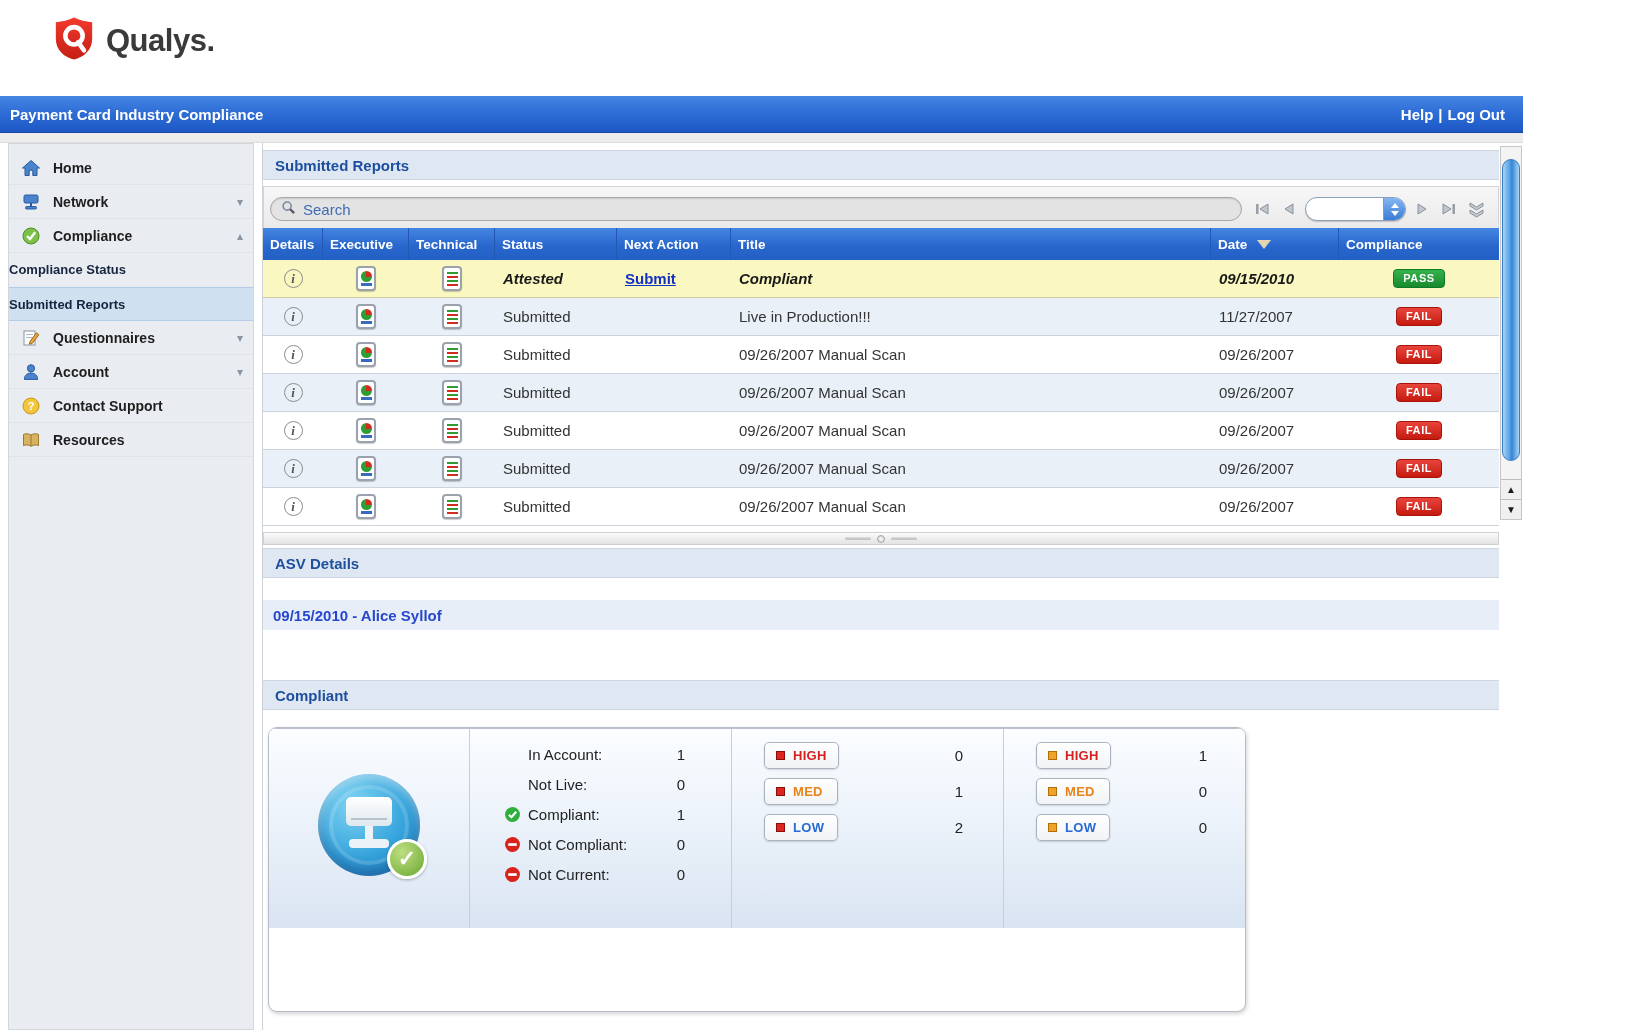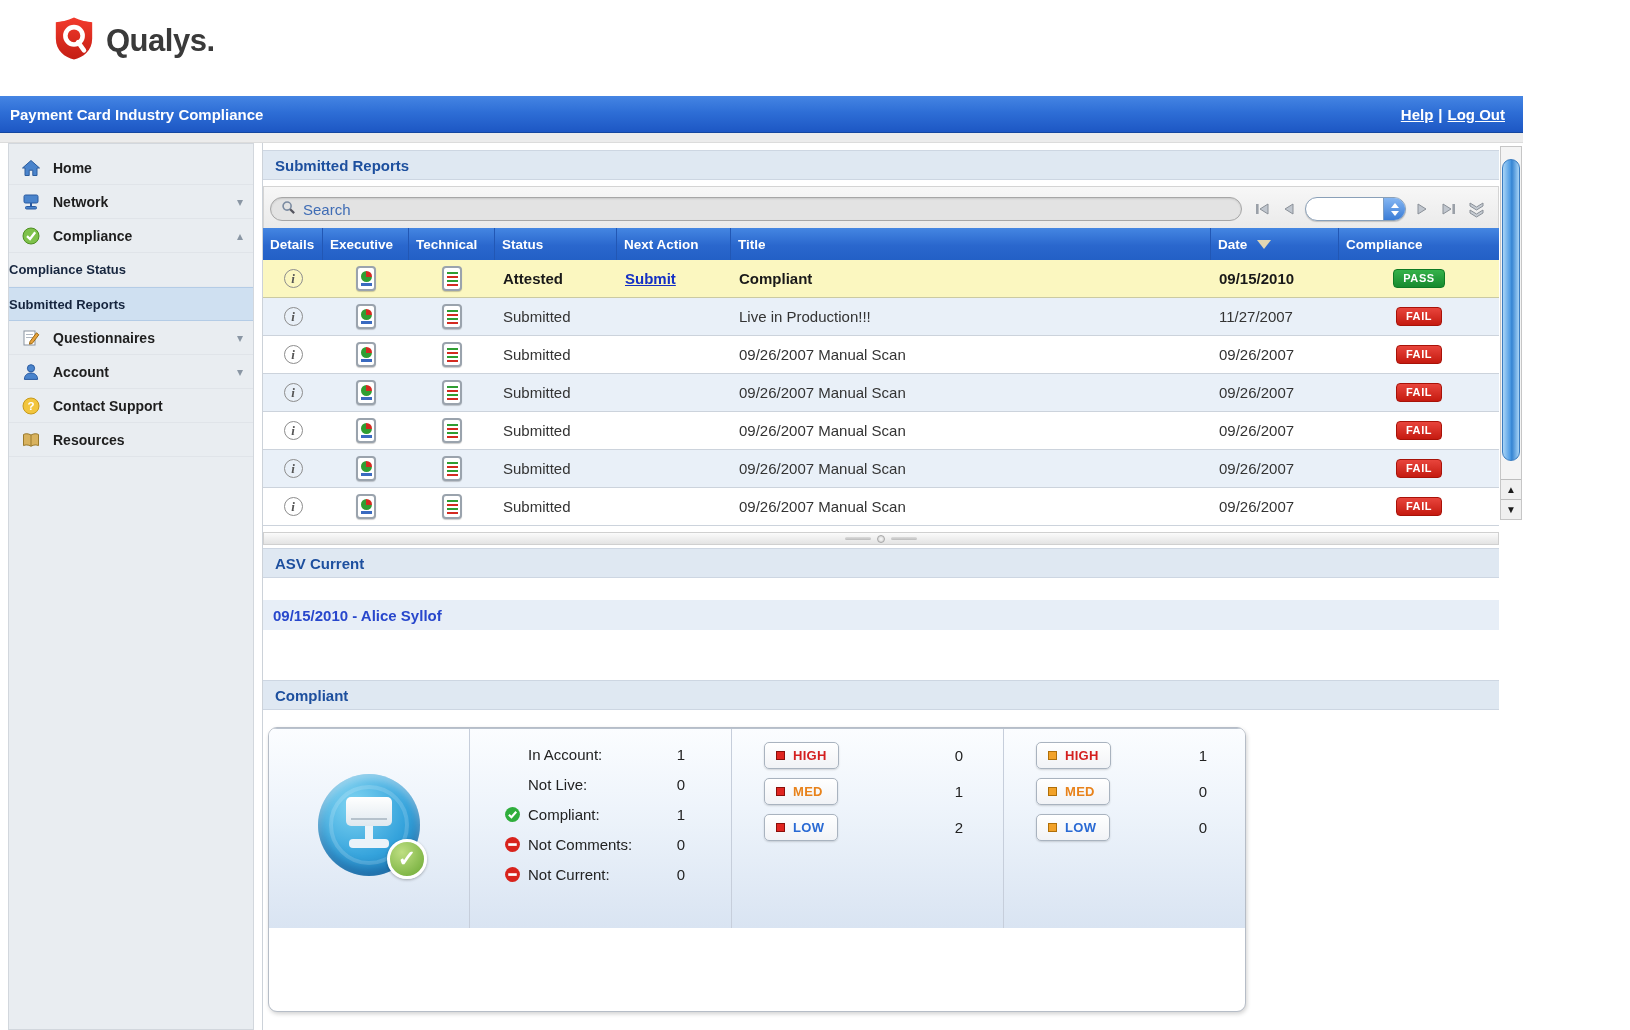--- a/index.html
+++ b/index.html
@@ -10,21 +10,21 @@
   .brand-row { position: absolute; top: 0; left: 6px; width: 1630px; height: 96px; background: #fff; }
   .logo { position: absolute; left: 48px; top: 16px; display: flex; align-items: center; gap: 12px; }
   .logo-text { font-size: 31px; font-weight: bold; color: #3a3a3a; letter-spacing: -0.5px; }
 
   
   .titlebar { position: absolute; top: 96px; left: 0; width: 1523px; height: 37px;
     background: linear-gradient(180deg,#4585e3 0%,#2e6ed6 45%,#1d57c4 100%);
     border-bottom: 1px solid #1547a0; display: flex; align-items: center; }
   .titlebar-title { color: #fff; font-size: 15px; font-weight: bold; padding-left: 10px; }
   .titlebar-links { margin-left: auto; padding-right: 18px; color: #fff; font-size: 15px; font-weight: bold; }
-  .titlebar-links a { color: #fff; text-decoration: underline; cursor: pointer; }
+  .titlebar-links a { color: #fff; cursor: pointer; }
   .titlebar-sep { padding: 0 5px; }
   .sub-strip { position: absolute; top: 133px; left: 0; width: 1523px; height: 10px;
     background: #ececec; border-bottom: 1px solid #dcdcdc; }
 
   
   .sidebar { position: absolute; left: 8px; top: 143px; width: 246px; height: 887px;
     background: #e9edf1; border: 1px solid #d2d7dd; padding-top: 7px; }
   .side-item { height: 34px; display: flex; align-items: center; padding: 0 10px 0 12px;
     border-bottom: 1px solid #e0e4e9; cursor: pointer; }
   .side-icon { width: 20px; height: 20px; margin-right: 12px; flex: none; }
@@ -72,21 +72,21 @@
   .th { display: flex; align-items: center; padding-left: 7px; color: #fff; font-size: 13.5px;
     font-weight: bold; border-right: 1px solid #2257b4; cursor: pointer; }
   .th:last-child { border-right: none; }
   .sort-tri { margin-left: 10px; width: 0; height: 0; border-left: 7px solid transparent;
     border-right: 7px solid transparent; border-top: 9px solid #e2d6b2; }
   .tr { height: 38px; border-bottom: 1px solid #ccd3dc; background: #fff; cursor: pointer; }
   .tr.alt { background: #e9f0f8; }
   .tr.highlight { background: #fbf7c0; border-bottom-color: #cbcaa2; }
   .td { display: flex; align-items: center; padding-left: 8px; font-size: 15px; color: #333; overflow: hidden; }
   .td.center { justify-content: center; padding-left: 0; }
-  .tr.highlight .cell-text { font-weight: bold; color: #191919; }
+  .tr.highlight .cell-text { font-weight: bold; color: #191919; font-style: italic; }
   .next-link { color: #1430c4; font-weight: bold; text-decoration: underline; cursor: pointer; }
   .badge { padding: 3px 9px; border-radius: 4px; color: #fff; font-size: 11px; font-weight: bold;
     letter-spacing: 0.6px; line-height: 1; }
   .badge.pass { background: linear-gradient(#35b24a,#178a2e); border: 1px solid #0e7a24; }
   .badge.fail { background: linear-gradient(#e8453c,#c51a10); border: 1px solid #a81208; }
   .info-icon { width: 19px; height: 19px; border-radius: 50%; border: 1.5px solid #8d8d8d; color: #555;
     font-family: "Liberation Serif", serif; font-style: italic; font-weight: bold; font-size: 13px;
     display: flex; align-items: center; justify-content: center; background: transparent; }
   .doc-icon { width: 20px; height: 25px; border: 2px solid #9aa3ad; border-radius: 4px; background: #fff;
     display: inline-flex; flex-direction: column; align-items: center; justify-content: center; gap: 1px;
@@ -587,21 +587,21 @@
         </div>
     </div>
 
     <div class="splitter">
       <span class="h-line"></span>
       <span class="h-dot"></span>
       <span class="h-line"></span>
     </div>
 
     <div class="section-bar bar-asv">
-      <span class="section-title">ASV Current</span>
+      <span class="section-title">ASV Details</span>
     </div>
     <div class="asv-entry">09/15/2010 - Alice Syllof</div>
 
     <div class="section-bar bar-compliant">
       <span class="section-title">Compliant</span>
     </div>
 
     <div class="panel">
       <div class="p-body">
         <div class="p-col status-col">
@@ -629,21 +629,21 @@
                   <path d="M4.6 8.2 L7 10.6 L11.5 5.4" stroke="#fff" stroke-width="2" fill="none"></path>
                 </svg></span>
               <span class="host-label">Compliant:</span>
               <span class="host-val">1</span>
             </div>
             <div class="host-row">
               <span class="host-ic"><svg width="17" height="17" viewBox="0 0 16 16">
                   <circle cx="8" cy="8" r="7" fill="#d8231c"></circle>
                   <rect x="4" y="6.8" width="8" height="2.5" fill="#fff"></rect>
                 </svg></span>
-              <span class="host-label">Not Comments:</span>
+              <span class="host-label">Not Compliant:</span>
               <span class="host-val">0</span>
             </div>
             <div class="host-row">
               <span class="host-ic"><svg width="17" height="17" viewBox="0 0 16 16">
                   <circle cx="8" cy="8" r="7" fill="#d8231c"></circle>
                   <rect x="4" y="6.8" width="8" height="2.5" fill="#fff"></rect>
                 </svg></span>
               <span class="host-label">Not Current:</span>
               <span class="host-val">0</span>
             </div>

